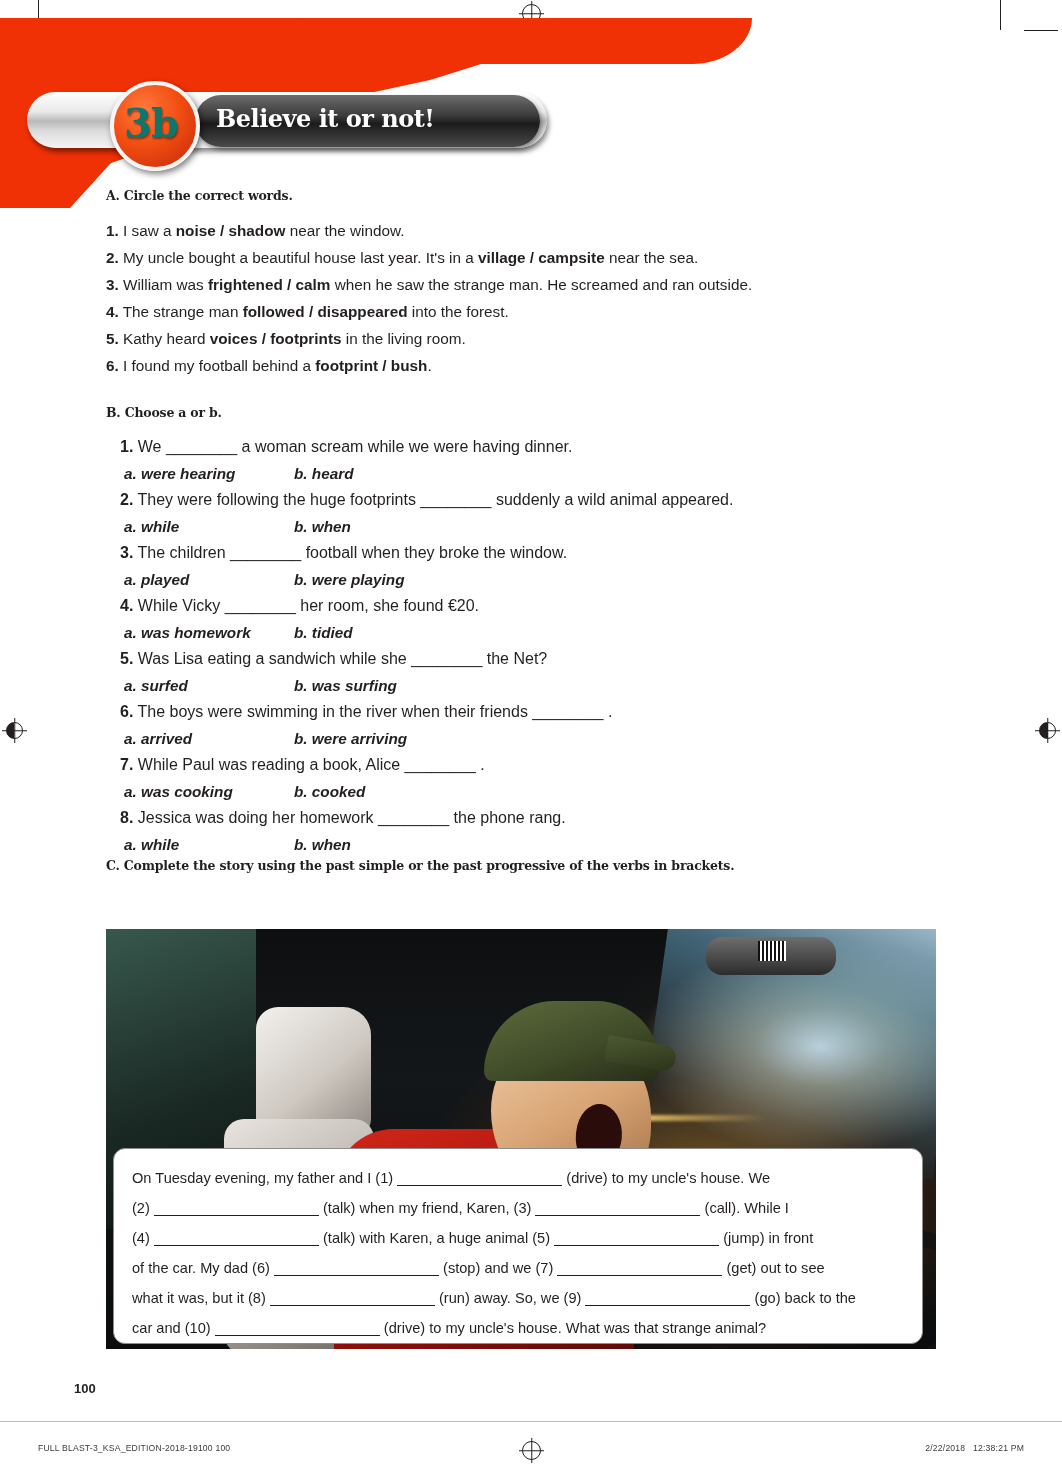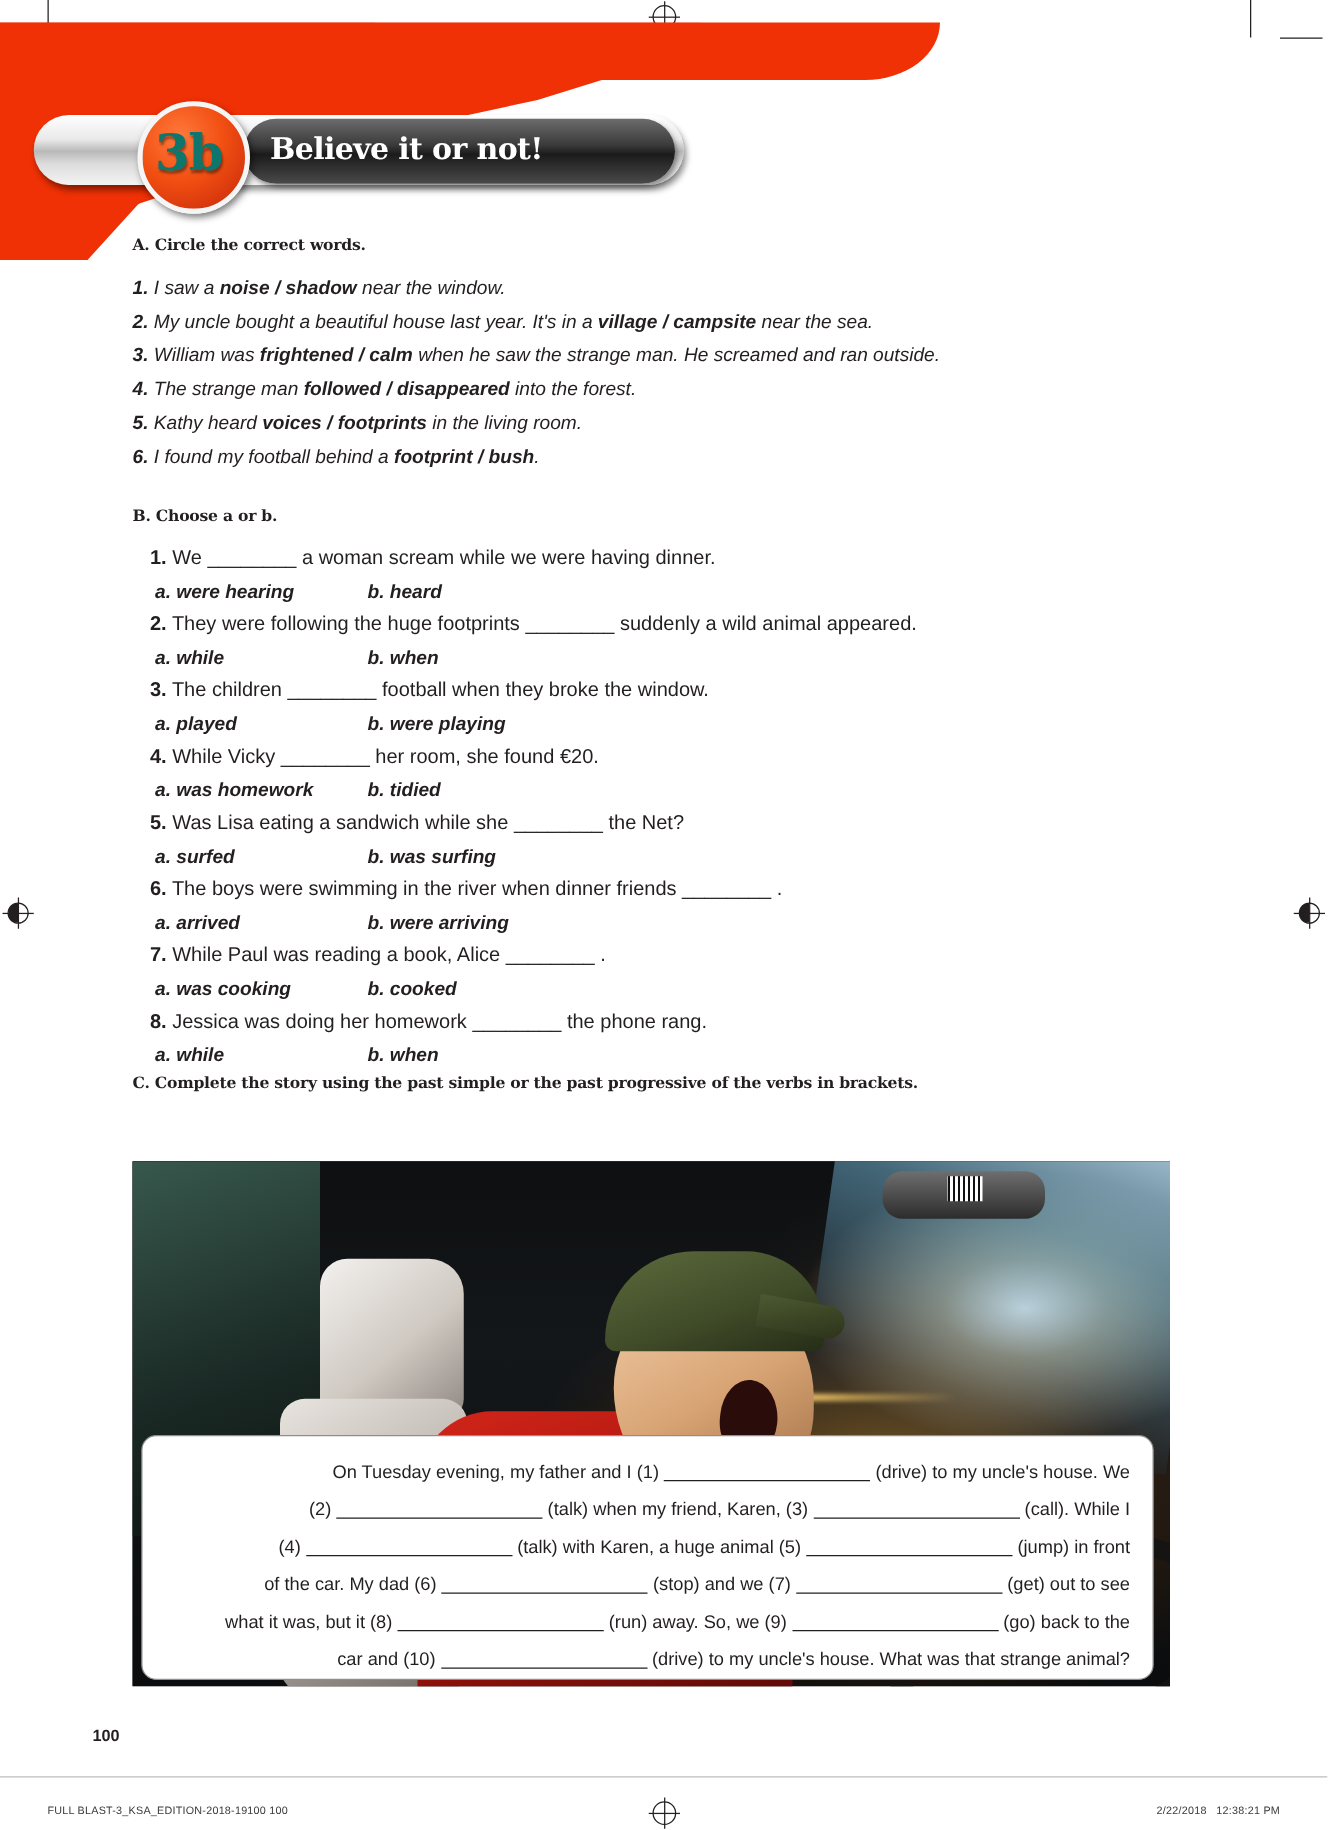--- a/index.html
+++ b/index.html
@@ -196,21 +196,21 @@
     color: #231f20;
     margin: 0;
     white-space: nowrap;
   }
   .qnum {
     font-weight: bold;
   }
   .choice {
     font-weight: bold;
   }
-  .sec-a .qline { padding-left: 0; font-style: italic; }
+  .sec-a .qline { padding-left: 0; }
   .sec-a .qline .qnum { display: inline-block; min-width: 0; }
 
   .sec-b { margin-top: 26px; }
   .sec-b .qrow {
     font-size: 16px;
     line-height: 26.5px;
     white-space: nowrap;
     margin-left: 14px;
   }
   .sec-b .ansrow {
@@ -363,21 +363,20 @@
     border-radius: 12px;
     box-sizing: border-box;
     padding: 14px 18px 0 18px;
   }
   .storybox p {
     margin: 0;
     font-size: 14.6px;
     line-height: 30px;
     color: #231f20;
     white-space: nowrap;
-    text-align: right;
   }
   .blank-lg {
     display: inline-block;
     width: 165px;
     border-bottom: 1px solid #231f20;
     vertical-align: -3px;
   }
 
   
   .page-num {
@@ -504,21 +503,21 @@
     <div class="qrow">
       <span class="qnum">5.</span>
       <span>Was Lisa eating a sandwich while she ________ the Net?</span>
     </div>
     <div class="ansrow">
       <span class="opt-a opt-k">a. surfed</span><span class="opt-k">b. was surfing</span>
     </div>
 
     <div class="qrow">
       <span class="qnum">6.</span>
-      <span>The boys were swimming in the river when dinner friends ________ .</span>
+      <span>The boys were swimming in the river when their friends ________ .</span>
     </div>
     <div class="ansrow">
       <span class="opt-a opt-k">a. arrived</span><span class="opt-k">b. were arriving</span>
     </div>
 
     <div class="qrow">
       <span class="qnum">7.</span>
       <span>While Paul was reading a book, Alice ________ .</span>
     </div>
     <div class="ansrow">

